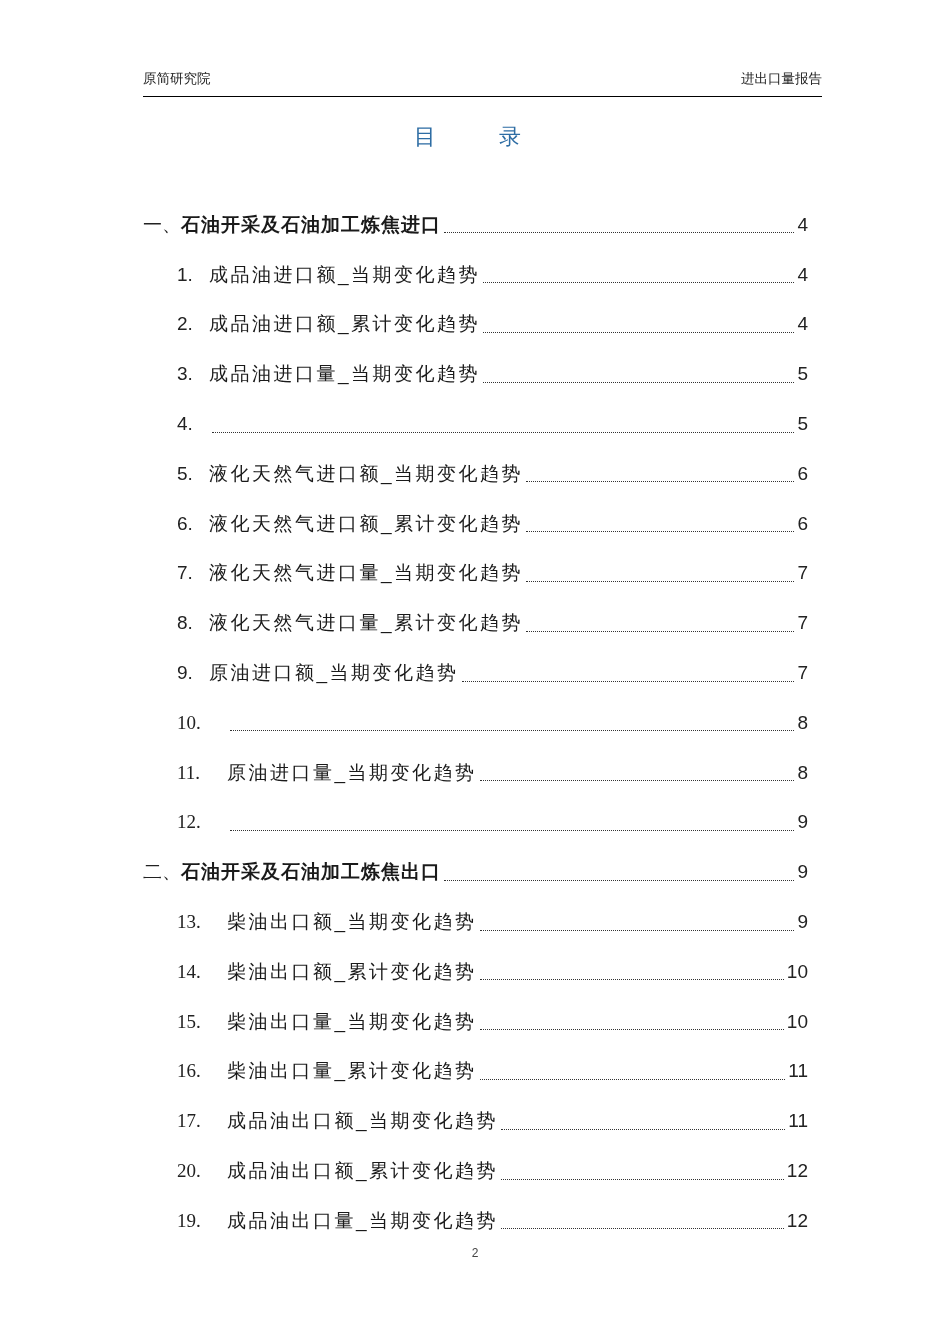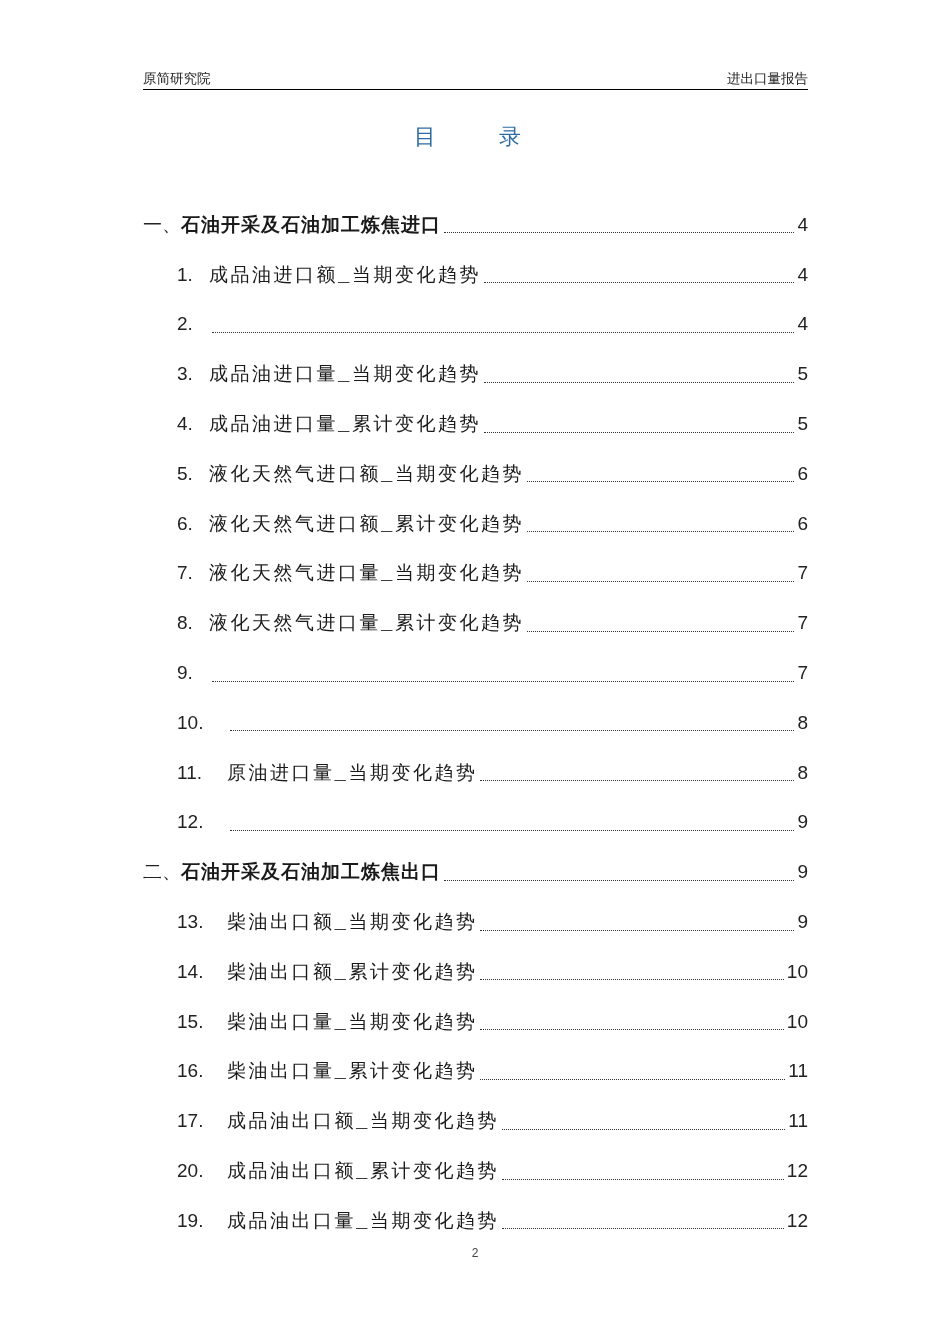--- a/index.html
+++ b/index.html
@@ -1,32 +1,32 @@
 <!DOCTYPE html>
 <html><head>
   <meta charset="utf-8">
   <style>
     html, body { margin: 0; padding: 0; background: #ffffff; }
     body { width: 950px; height: 1344px; position: relative; overflow: hidden;
            font-family: "DejaVu Sans", "Liberation Sans", sans-serif; color: #1a1a1a; }
-    .header { position: absolute; left: 143px; right: 142px; top: 66px; height: 22px;
+    .header { position: absolute; left: 143px; right: 128px; top: 66px; height: 22px;
               border-bottom: 1.5px solid #000; display: flex; justify-content: space-between;
-              align-items: flex-end; font-size: 13.5px; color: #222; padding-bottom: 1px; }
+              align-items: flex-end; font-size: 13.5px; color: #222; padding-bottom: 8px; }
     .title { position: absolute; top: 122px; left: 0; right: 0; text-align: center;
              font-family: "DejaVu Serif", serif; font-size: 22px; color: #2e6da4;
              letter-spacing: 28px; padding-left: 13px; }
     .toc { position: absolute; left: 143px; right: 142px; top: 200px; }
     .row { position: relative; height: 49.8px; display: flex; align-items: center;
            font-size: 19px; }
     .row .num { font-family: "Liberation Sans", sans-serif; font-size: 19px; color: #222; }
-    .row .text { font-family: Liberation Mono, monospace; letter-spacing: 2.5px; white-space: nowrap; }
+    .row .text { font-family: Liberation Sans, sans-serif; letter-spacing: 2.5px; white-space: nowrap; }
     .row.lvl1 .text { font-weight: bold; letter-spacing: 1px; font-family: Liberation Mono, monospace; }
     .row.lvl2 { padding-left: 34px; }
     .row.lvl2 .num { display: inline-block; min-width: 28px; margin-right: 4px; }
-    .row.lvl2.wide .num { min-width: 46px; }
+    .row.lvl2.wide .num { min-width: 46px; font-family: Liberation Serif, serif; }
     .row .dots { flex: 1; margin: 0 3px; border-bottom: 1.5px dotted #333; height: 0;
                  align-self: center; transform: translateY(8px); }
     .row .page { font-family: "Liberation Sans", sans-serif; font-size: 19px; color: #222; }
     .footer { position: absolute; top: 1246px; left: 0; right: 0; text-align: center;
               font-size: 12px; color: #444; font-family: "Liberation Sans", sans-serif; }
   </style>
 </head>
 <body>
 
 <div class="header">
@@ -44,32 +44,32 @@
     <span class="page">4</span>
   </div>
   <div class="row lvl2">
     <span class="num">1.</span>
     <span class="text">成品油进口额_当期变化趋势</span>
     <span class="dots"></span>
     <span class="page">4</span>
   </div>
   <div class="row lvl2">
     <span class="num">2.</span>
+    <span class="text">成品油进口额_累计变化趋势</span>
     <span class="dots"></span>
     <span class="page">4</span>
   </div>
   <div class="row lvl2">
     <span class="num">3.</span>
     <span class="text">成品油进口量_当期变化趋势</span>
     <span class="dots"></span>
     <span class="page">5</span>
   </div>
   <div class="row lvl2">
     <span class="num">4.</span>
-    <span class="text">成品油进口量_累计变化趋势</span>
     <span class="dots"></span>
     <span class="page">5</span>
   </div>
   <div class="row lvl2">
     <span class="num">5.</span>
     <span class="text">液化天然气进口额_当期变化趋势</span>
     <span class="dots"></span>
     <span class="page">6</span>
   </div>
   <div class="row lvl2">
@@ -85,20 +85,21 @@
     <span class="page">7</span>
   </div>
   <div class="row lvl2">
     <span class="num">8.</span>
     <span class="text">液化天然气进口量_累计变化趋势</span>
     <span class="dots"></span>
     <span class="page">7</span>
   </div>
   <div class="row lvl2">
     <span class="num">9.</span>
+    <span class="text">原油进口额_当期变化趋势</span>
     <span class="dots"></span>
     <span class="page">7</span>
   </div>
   <div class="row lvl2 wide">
     <span class="num">10.</span>
     <span class="dots"></span>
     <span class="page">8</span>
   </div>
   <div class="row lvl2 wide">
     <span class="num">11.</span>

